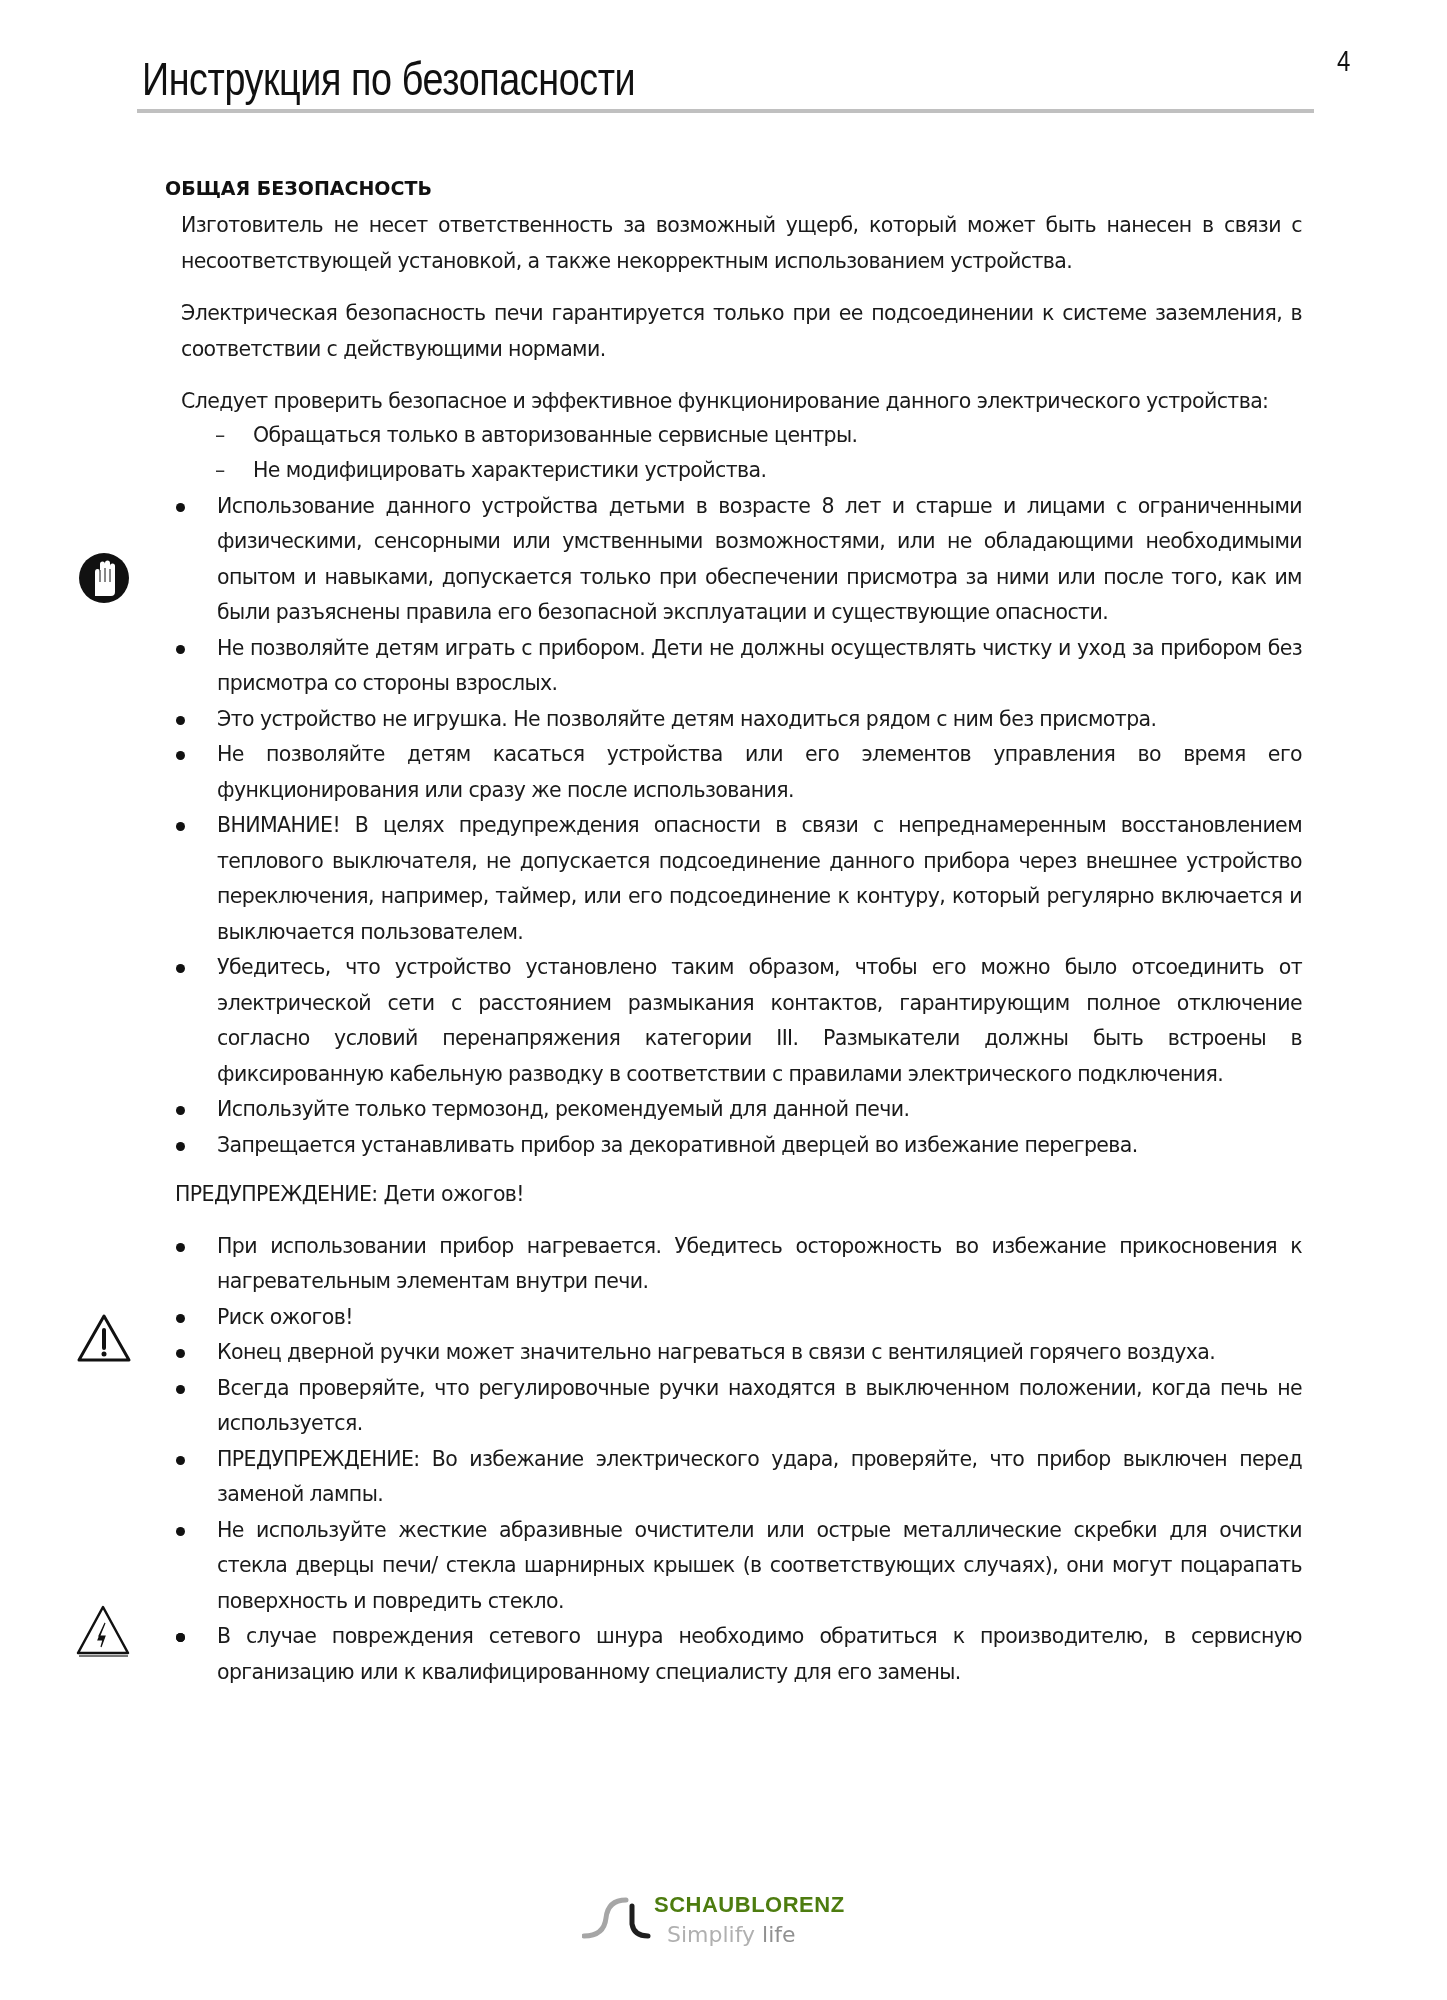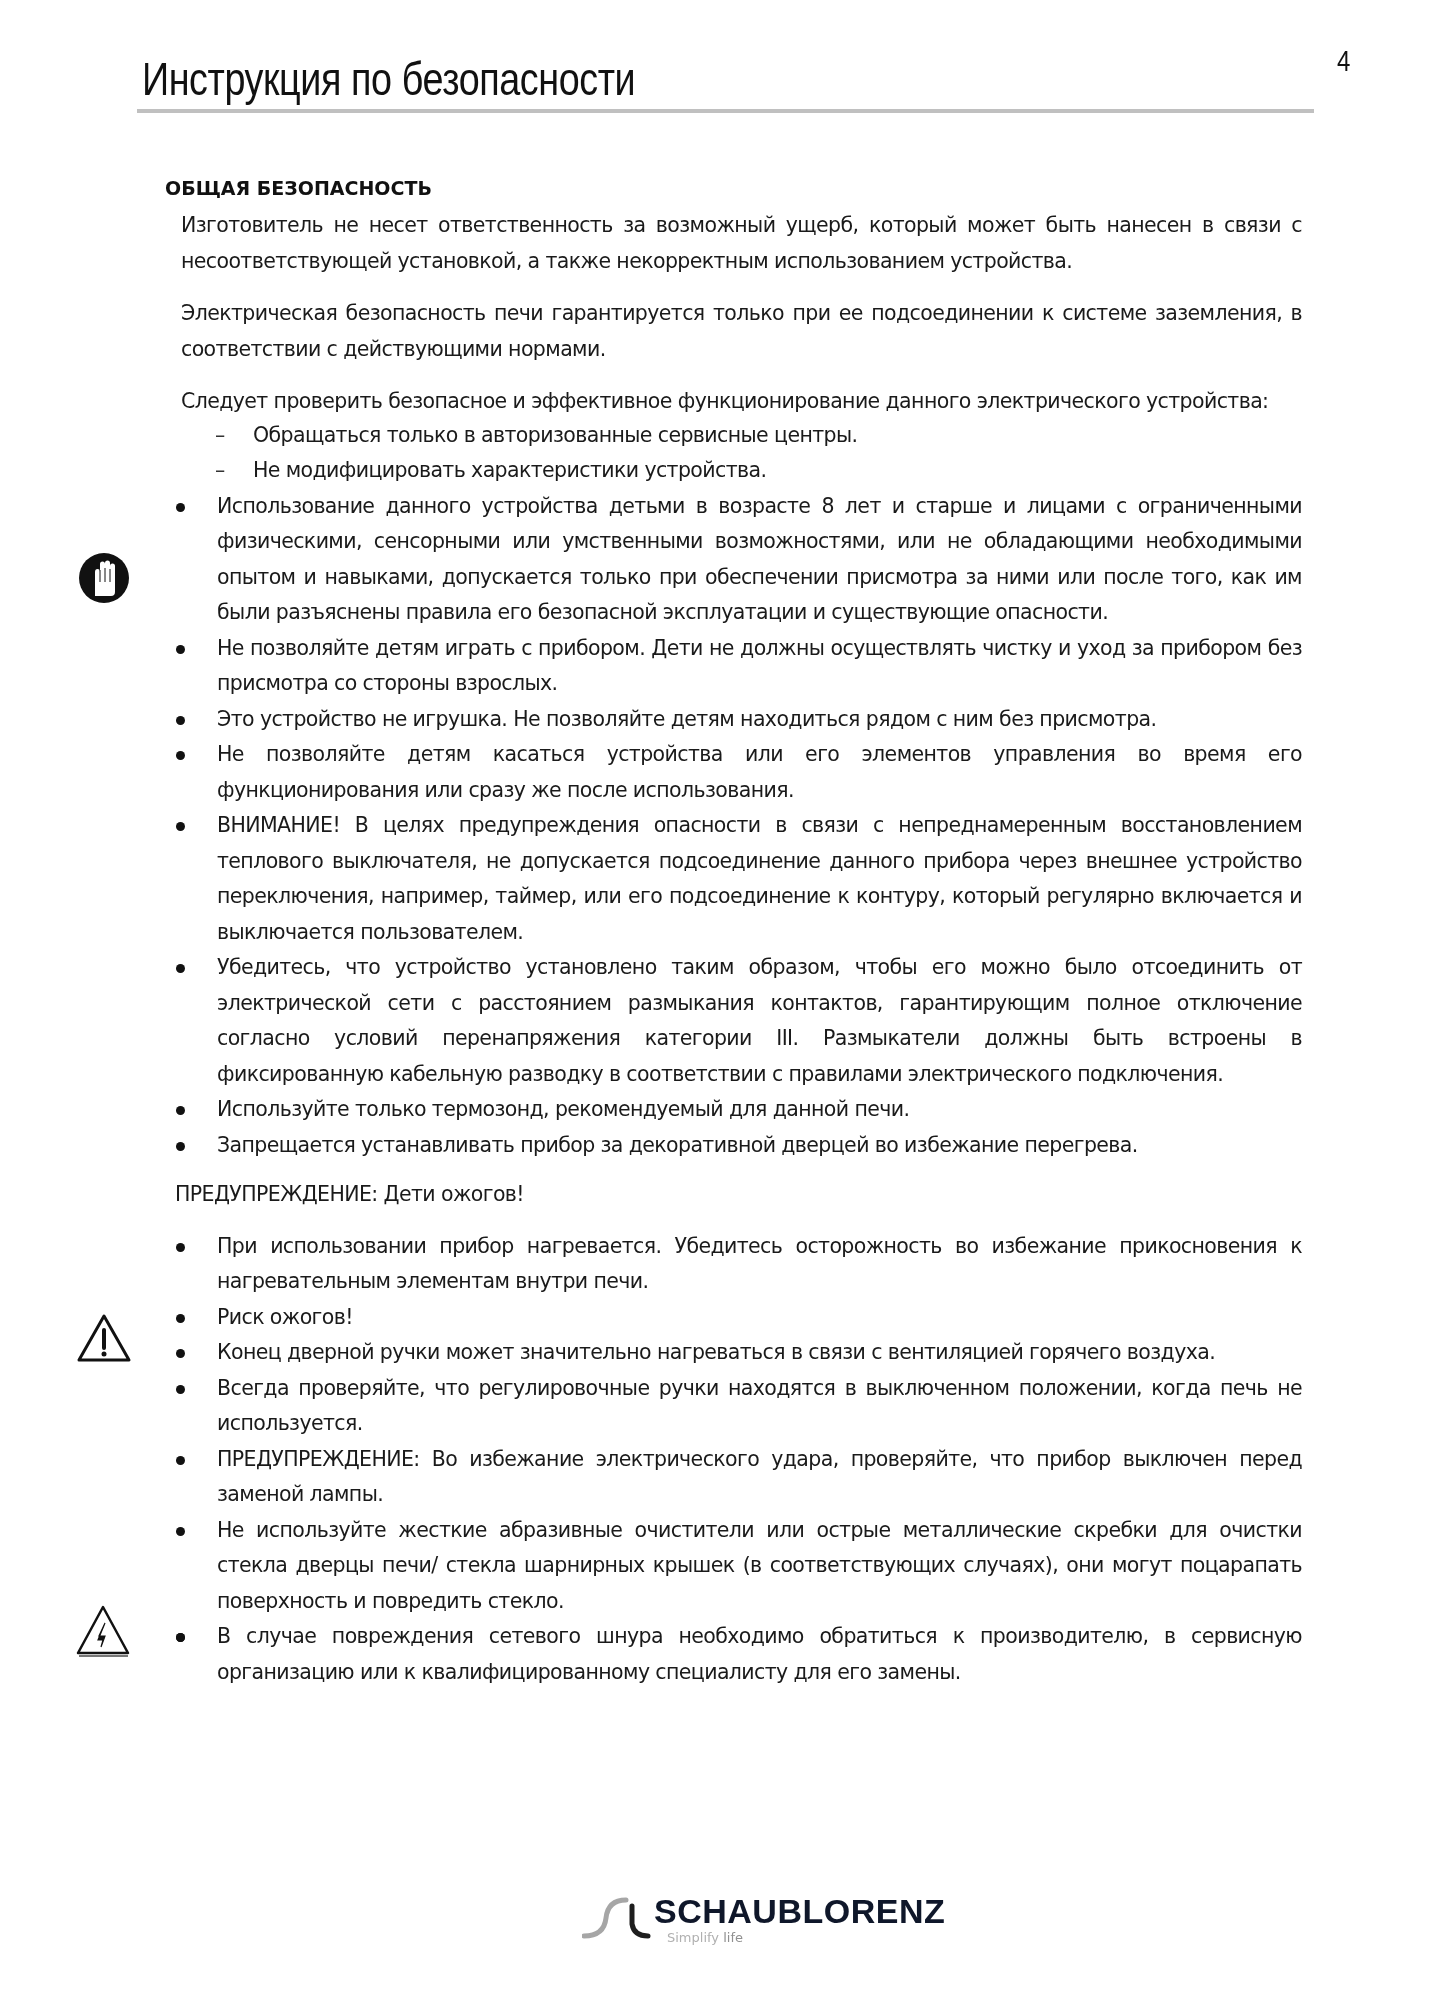--- a/index.html
+++ b/index.html
@@ -25,22 +25,22 @@
   .para { text-align: justify; margin: 0 0 17px 16px; }
   .dash-list { list-style: none; margin: -2px 0 0 0; padding: 0 0 0 40px; }
   .dash-list li { position: relative; padding-left: 48px; }
   .dash-list li::before { content: "–"; position: absolute; left: 10px; color: #333; }
   .bullet-list { list-style: none; margin: 0; padding: 0; }
   .bullet-list li { position: relative; padding-left: 52px; text-align: justify; margin-bottom: 0px; }
   .bullet-list li .dot { position: absolute; left: 11px; top: 14px; width: 9px; height: 9px; border-radius: 50%; background: #111; }
   .warn-line { position: relative; margin: 14px 0 16px 10px; }
   .side-icon { position: absolute; }
   .logo { position: absolute; left: 582px; top: 1890px; width: 320px; height: 60px; }
-  .logo .brand { position: absolute; left: 72px; top: 2px; font-family: "Liberation Sans", sans-serif; font-weight: bold; font-size: 34px; color: #0f172a; letter-spacing: 0.5px; }
-  .logo .tagline { position: absolute; left: 85px; top: 40px; font-family: "DejaVu Sans", sans-serif; font-size: 13px; color: #b0b0b0; }
+  .logo .brand { position: absolute; left: 72px; top: 2px; font-family: "Liberation Sans", sans-serif; font-weight: bold; font-size: 22px; color: #4d7c0f; letter-spacing: 0.5px; }
+  .logo .tagline { position: absolute; left: 85px; top: 32px; font-family: "DejaVu Sans", sans-serif; font-size: 22px; color: #b0b0b0; }
   .logo .tagline b { color: #909090; font-weight: normal; }
 </style>
 </head>
 <body>
 
 <div class="page-title">Инструкция по безопасности</div>
 <div class="page-number">4</div>
 <div class="title-rule"></div>
 
 <svg class="side-icon" style="left:78px; top:552px;" width="52" height="52" viewBox="0 0 52 52">

